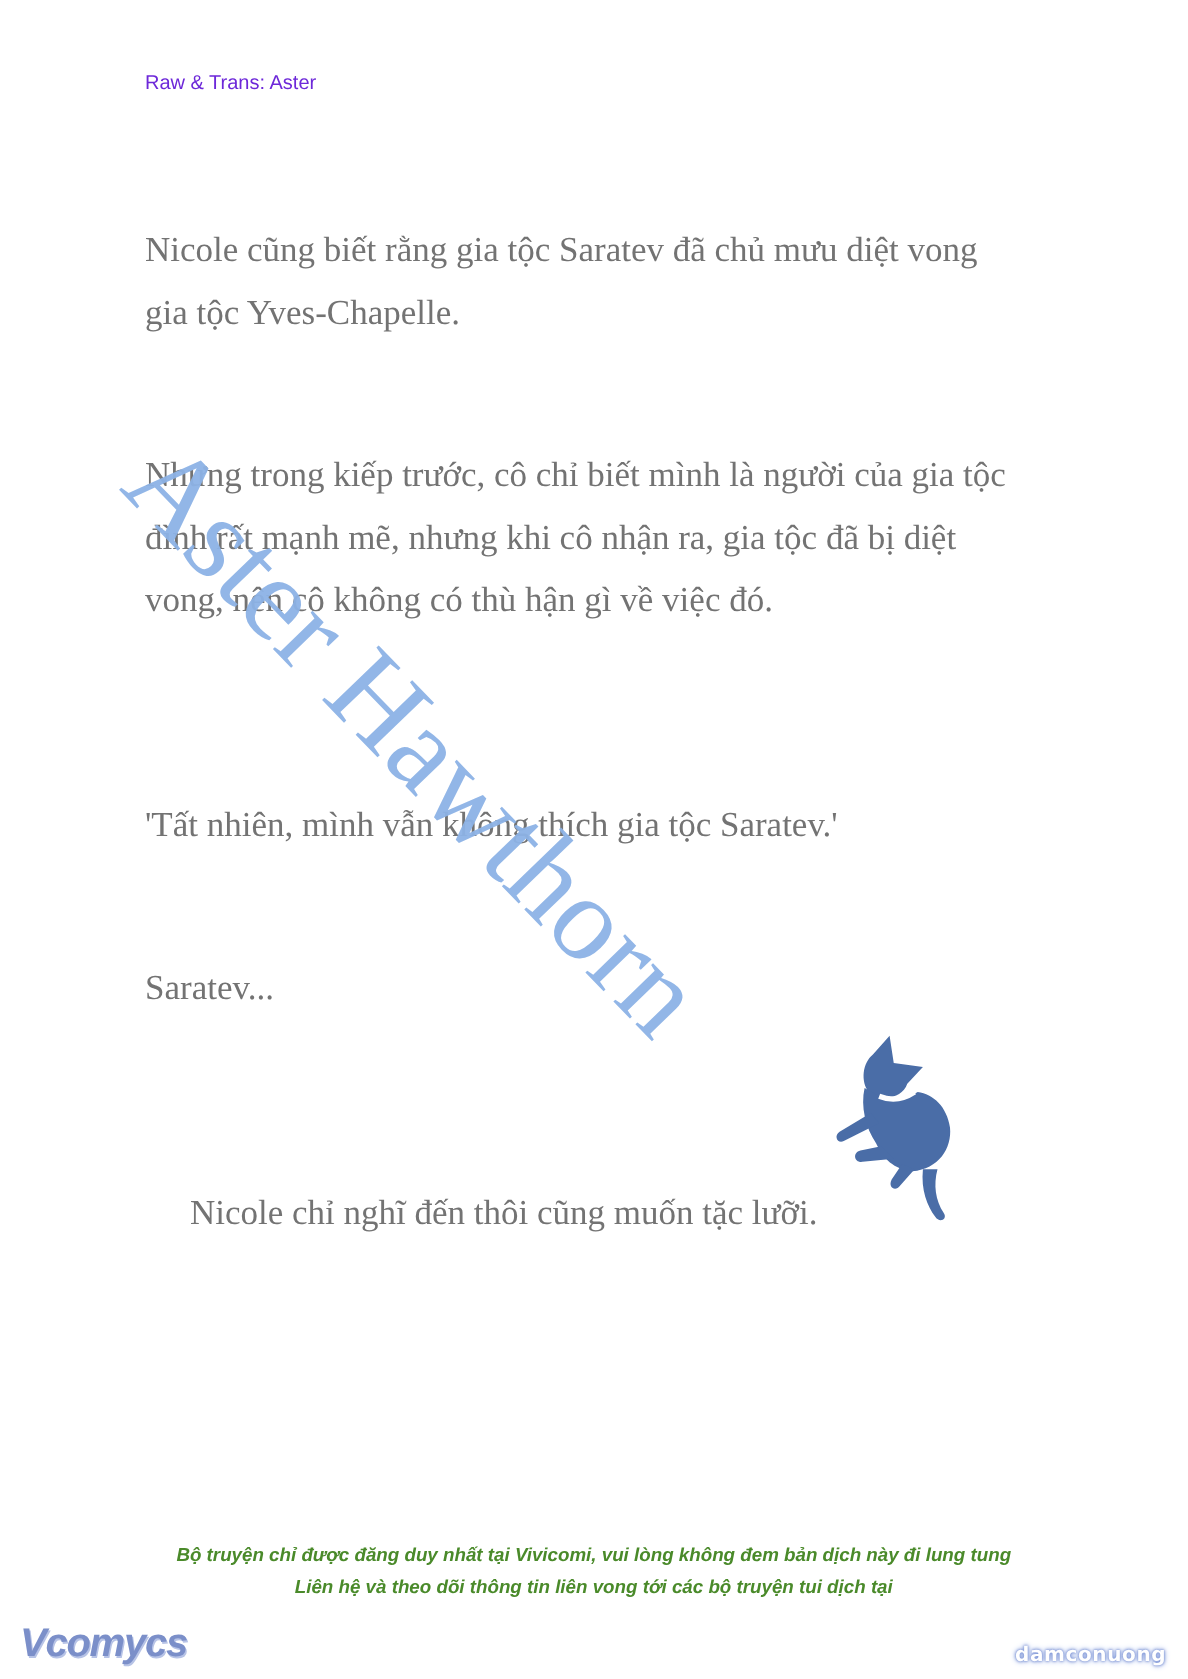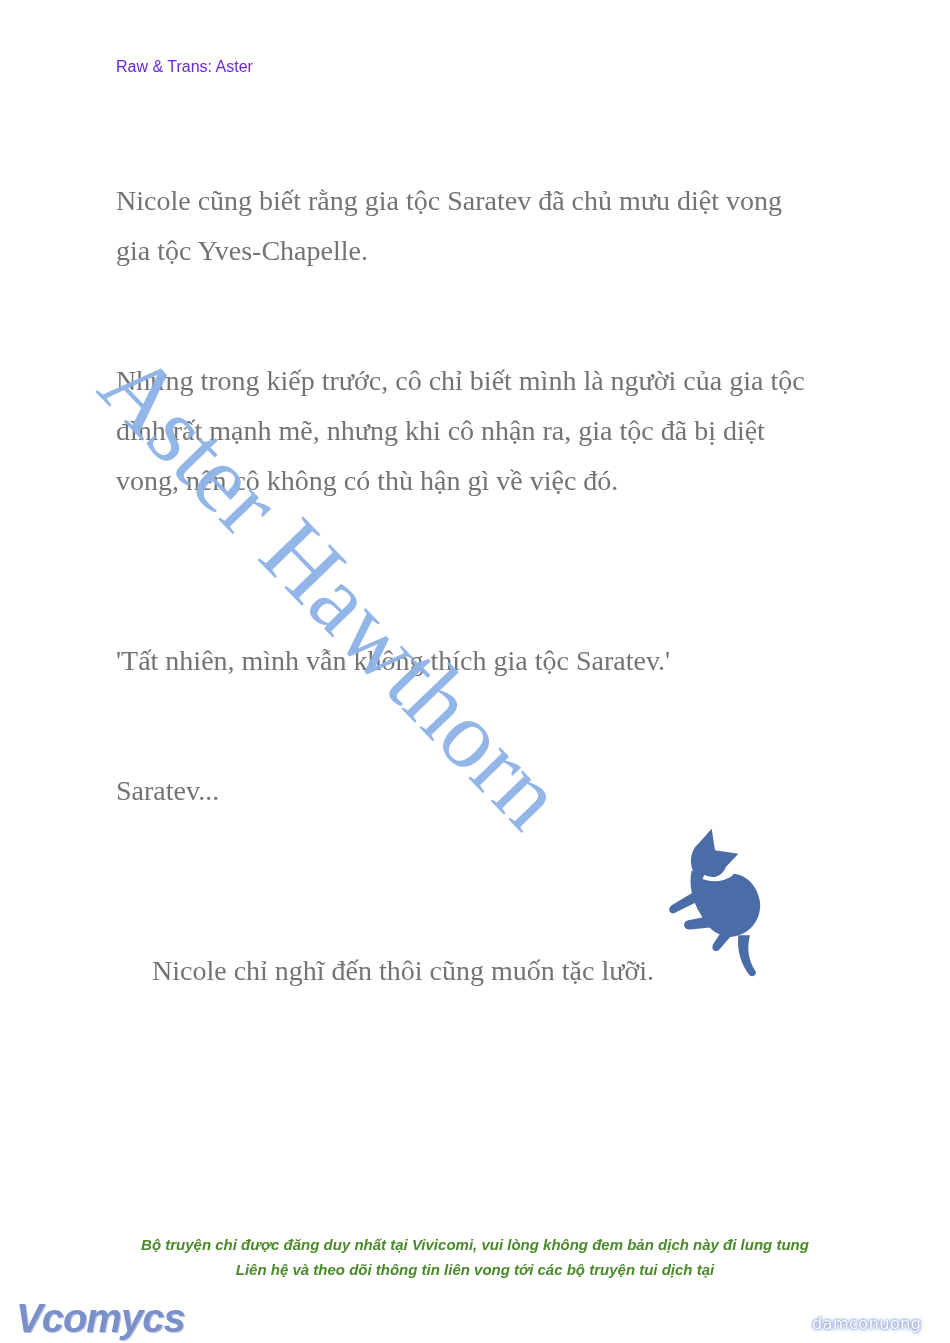--- a/index.html
+++ b/index.html
@@ -26,26 +26,26 @@
   .cat { position: absolute; left: 655px; top: 812px; width: 125px; height: 180px; }
   .footer-notice {
     position: absolute; left: 0; width: 950px; top: 1208px; text-align: center;
     font-family: "Liberation Sans", sans-serif; font-style: italic; font-weight: bold;
     font-size: 15px; color: #4a8a2a; line-height: 25px; margin-top: 24px;
   }
   .footer-notice span { display: block; }
   .logo-left {
     position: absolute; left: 16px; top: 1296px;
     font-family: "Liberation Sans", sans-serif; font-style: italic; font-weight: bold;
-    font-size: 40px; color: #7b8fc9; letter-spacing: -1px;
+    font-size: 32px; color: #7b8fc9; letter-spacing: -1px;
     text-shadow: 1px 1px 0 #b7c3e6;
   }
   .logo-right {
     position: absolute; left: 812px; top: 1314px;
-    font-family: "DejaVu Sans", sans-serif; font-weight: normal; font-size: 16px;
+    font-family: "DejaVu Sans", sans-serif; font-weight: bold; font-size: 16px;
     color: #ffffff; letter-spacing: 0.5px;
     text-shadow: 0 0 3px #7d95d6, 0 0 5px #9fb2e6, 0 0 2px #6a83cc;
   }
 </style>
 </head>
 <body>
 
 <div class="header-credit">Raw &amp; Trans: Aster</div>
 
 <div class="body-text" style="top:176px;">

